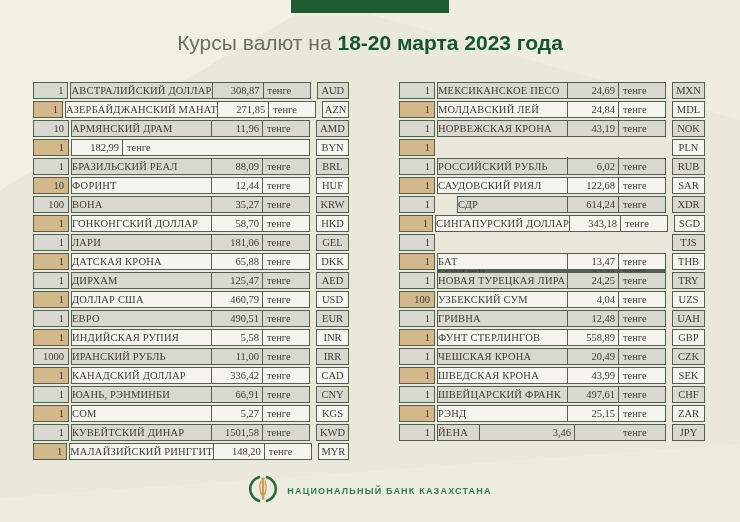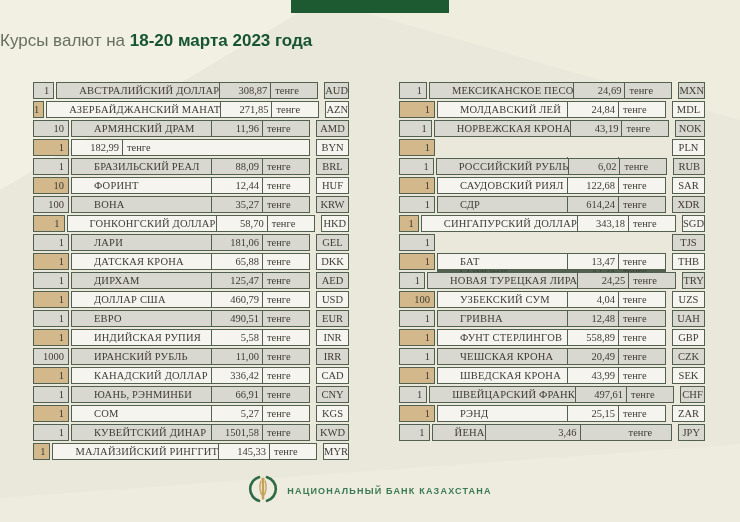--- a/index.html
+++ b/index.html
@@ -11,32 +11,32 @@
   .page{position:relative;width:740px;height:522px;background:var(--bg);overflow:hidden;
         font-family:"Liberation Serif", serif;color:var(--text);}
   .bg-shape{position:absolute;pointer-events:none;}
   .bg-shape.a{top:0;left:0;width:320px;height:190px;background:#f1f0e3;
       clip-path:polygon(0 0,100% 0,0 100%);}
   .bg-shape.b{top:0;right:0;width:420px;height:120px;background:#eeedde;
       clip-path:polygon(100% 0,0 0,100% 100%);}
   .bg-shape.c{bottom:0;left:0;width:740px;height:120px;background:#edecdf;
       clip-path:polygon(0 100%,100% 100%,100% 35%,0 80%);}
   .top-bar{position:absolute;top:0;left:291px;width:158px;height:13px;background:var(--accent-green);}
-  .title{position:absolute;top:31px;left:0;width:100%;margin:0;
-      font-family:"Liberation Sans", sans-serif;font-size:17px;font-weight:400;color:var(--title-gray);}
+  .title{position:absolute;top:31px;left:0;width:100%;margin:0;text-align:center;
+      font-family:"Liberation Sans", sans-serif;font-size:21px;font-weight:400;color:var(--title-gray);}
   .title b{color:var(--title-green);font-weight:700;}
   .tables{position:absolute;top:82px;left:33px;display:flex;gap:50px;}
   .rates-table{display:block;}
   .rates-table.left{width:316px;}
   .rates-table.right{width:306px;}
   .row{display:flex;height:17px;margin-bottom:2px;font-size:10.5px;line-height:15px;}
   .cell{box-sizing:border-box;border:1px solid var(--cell-border);display:flex;align-items:center;}
   .qty{width:36px;justify-content:flex-end;padding-right:4px;margin-right:2px;}
   .main{flex:1;padding:0;}
-  .main .name{flex:1;padding-left:22px;border-right:1px solid var(--cell-border);
+  .main .name{flex:1;padding-left:0;border-right:1px solid var(--cell-border);
       display:flex;align-items:center;overflow:hidden;white-space:nowrap;letter-spacing:.2px;}
   .main .rate{width:47px;justify-content:flex-end;padding-right:3px;
       border-right:1px solid var(--cell-border);display:flex;align-items:center;}
   .main .unit{width:42px;padding-left:4px;display:flex;align-items:center;}
   .code{width:33px;margin-left:6px;justify-content:center;}
   .row.gray .qty,.row.gray .main,.row.gray .code{background:var(--row-gray);}
   .row.light .main,.row.light .code{background:var(--row-light);}
   .row.light .qty{background:var(--qty-tan);}
   .footer{position:absolute;left:0;bottom:14px;width:100%;display:flex;align-items:center;
       justify-content:center;gap:9px;}
@@ -224,21 +224,21 @@
             <div class="name">КУВЕЙТСКИЙ ДИНАР</div>
             <div class="rate">1501,58</div>
             <div class="unit">тенге</div>
           </div>
           <div class="cell code">KWD</div>
         </div>
         <div class="row light">
           <div class="cell qty">1</div>
           <div class="cell main" style="display: flex;">
             <div class="name">МАЛАЙЗИЙСКИЙ РИНГГИТ</div>
-            <div class="rate">145,33</div>
+            <div class="rate">148,20</div>
             <div class="unit">тенге</div>
           </div>
           <div class="cell code">MYR</div>
         </div>
       </div>
     <div class="rates-table right">
         <div class="row gray">
           <div class="cell qty">1</div>
           <div class="cell main" style="display: flex;">
             <div class="name">МЕКСИКАНСКОЕ ПЕСО</div>
@@ -287,21 +287,21 @@
           <div class="cell qty">1</div>
           <div class="cell main" style="display: flex;">
             <div class="name">САУДОВСКИЙ РИЯЛ</div>
             <div class="rate">122,68</div>
             <div class="unit">тенге</div>
           </div>
           <div class="cell code">SAR</div>
         </div>
         <div class="row gray">
           <div class="cell qty">1</div>
-          <div class="cell main" style="display: flex;">
+          <div class="cell main" style="display: flex; margin-left: 20px;">
             <div class="name">СДР</div>
             <div class="rate">614,24</div>
             <div class="unit">тенге</div>
           </div>
           <div class="cell code">XDR</div>
         </div>
         <div class="row light">
           <div class="cell qty">1</div>
           <div class="cell main" style="display: flex;">
             <div class="name">СИНГАПУРСКИЙ ДОЛЛАР</div>

